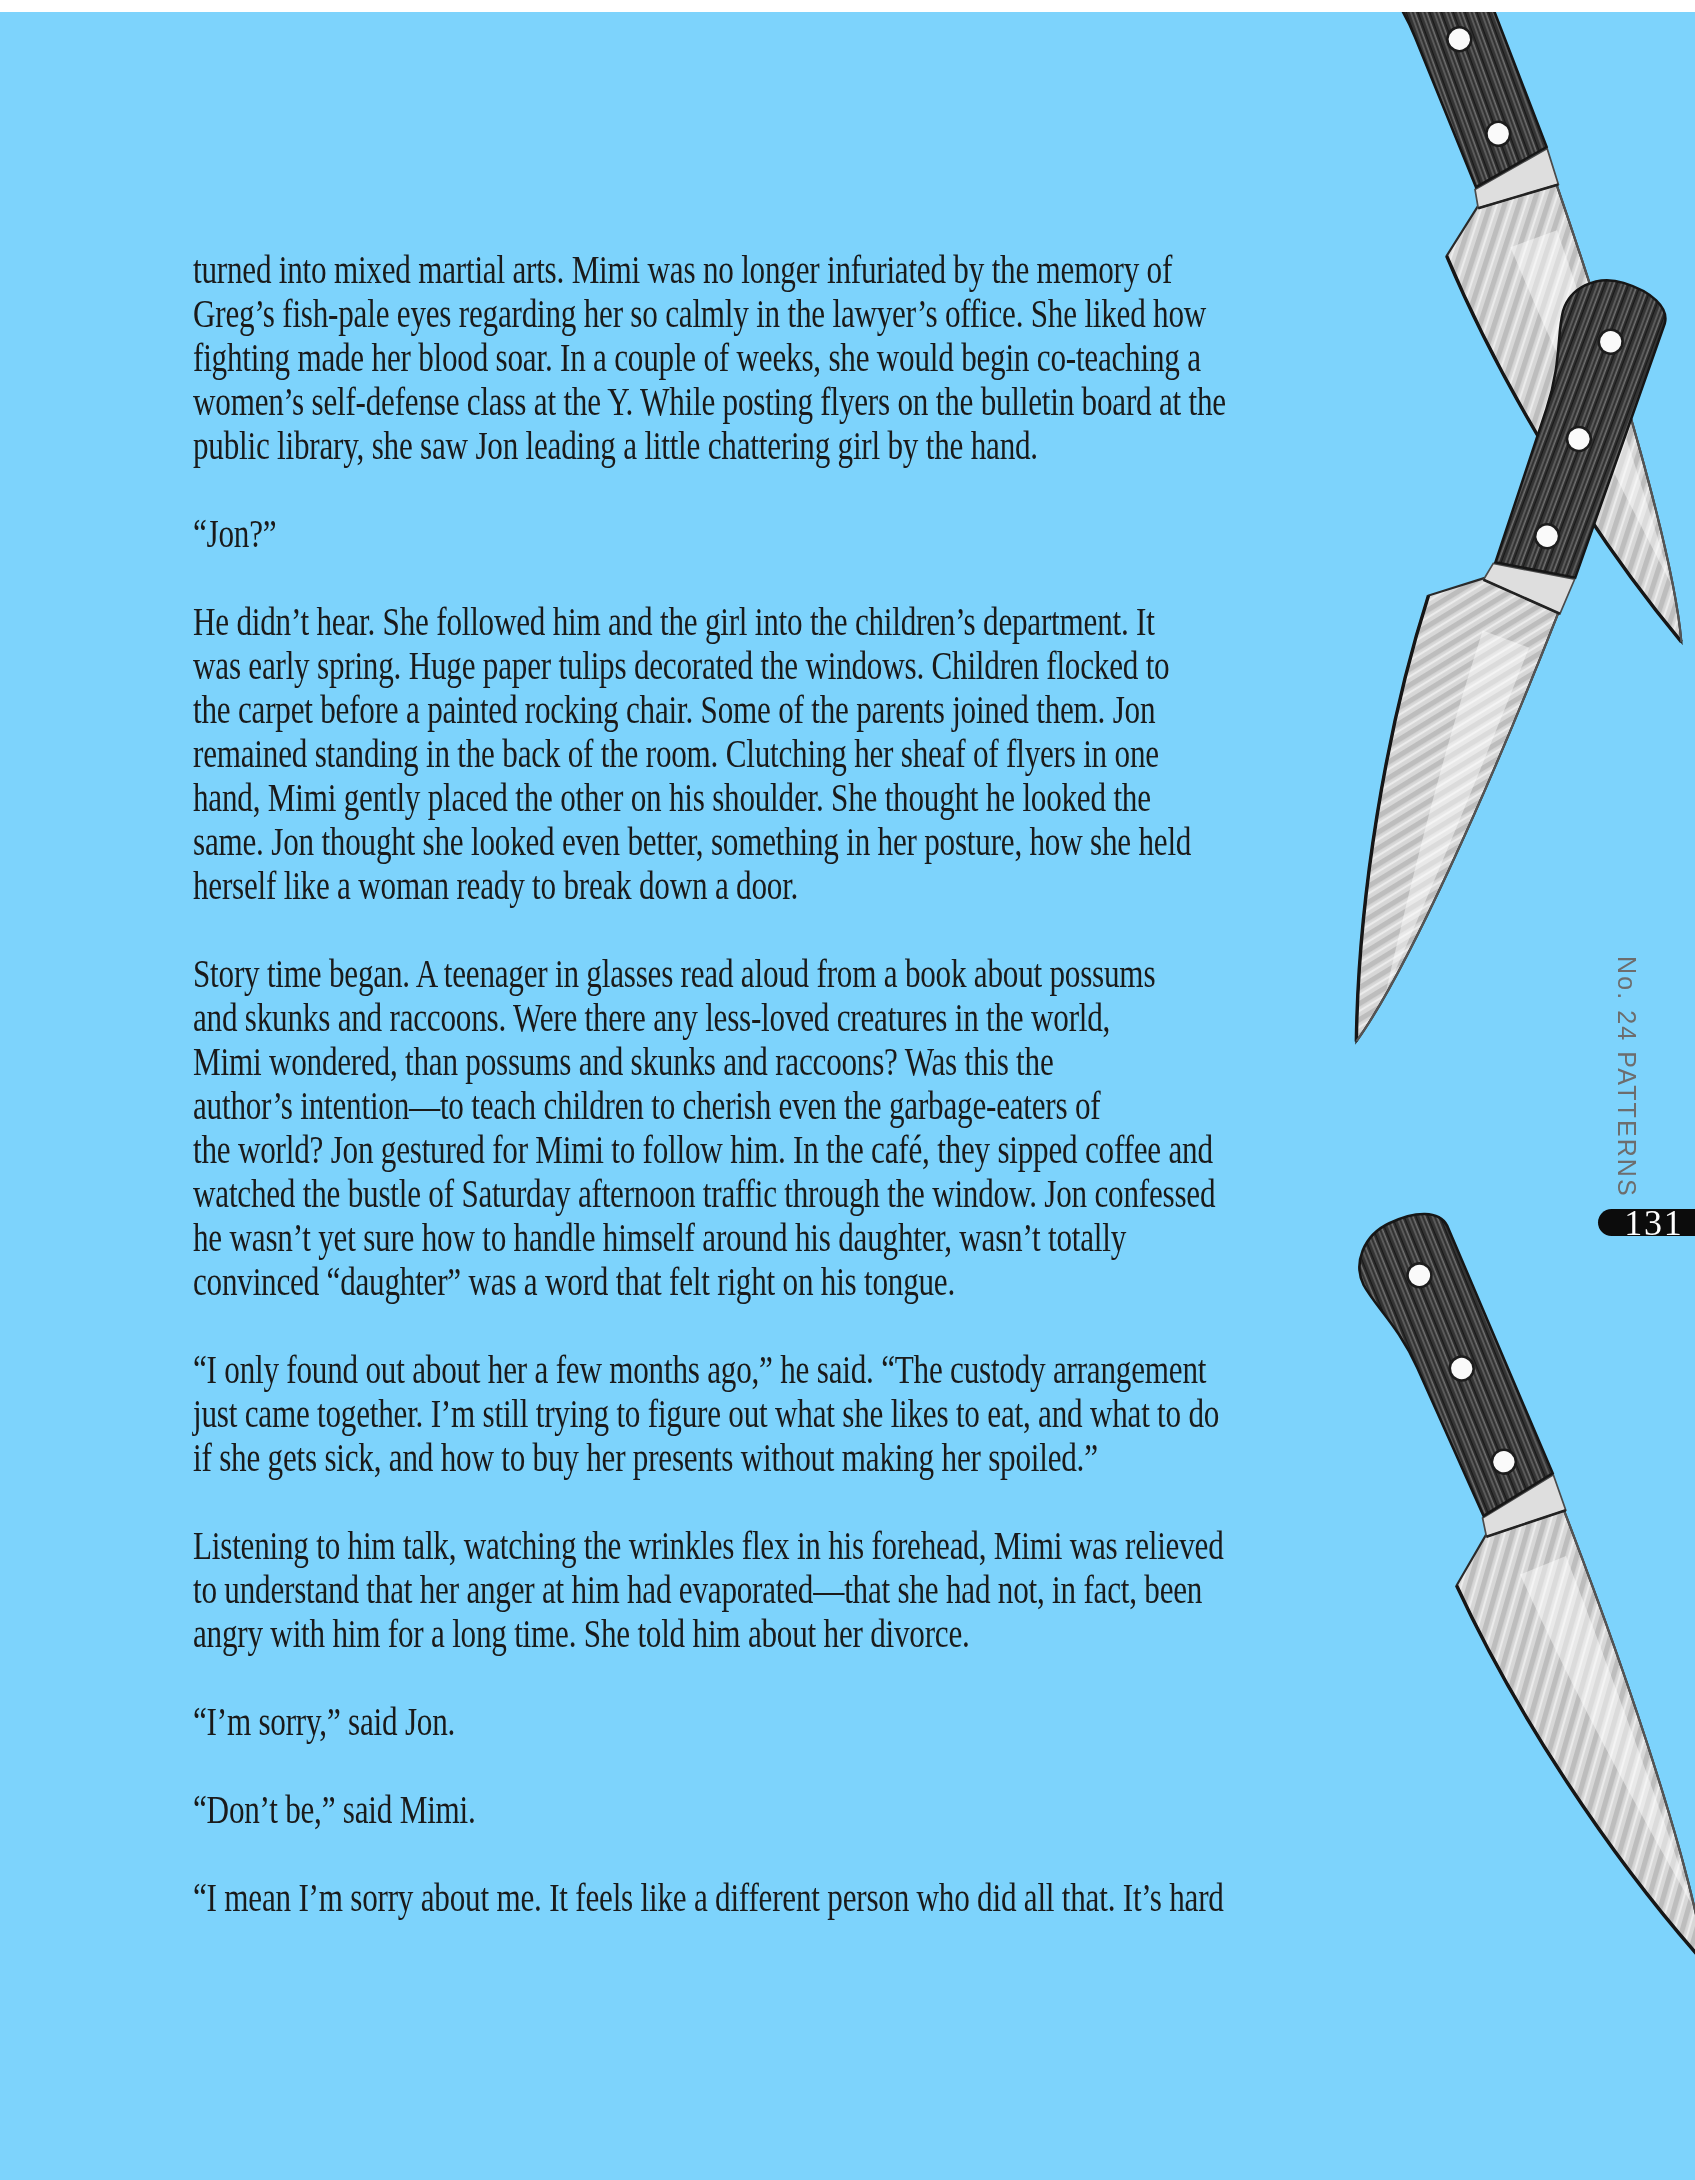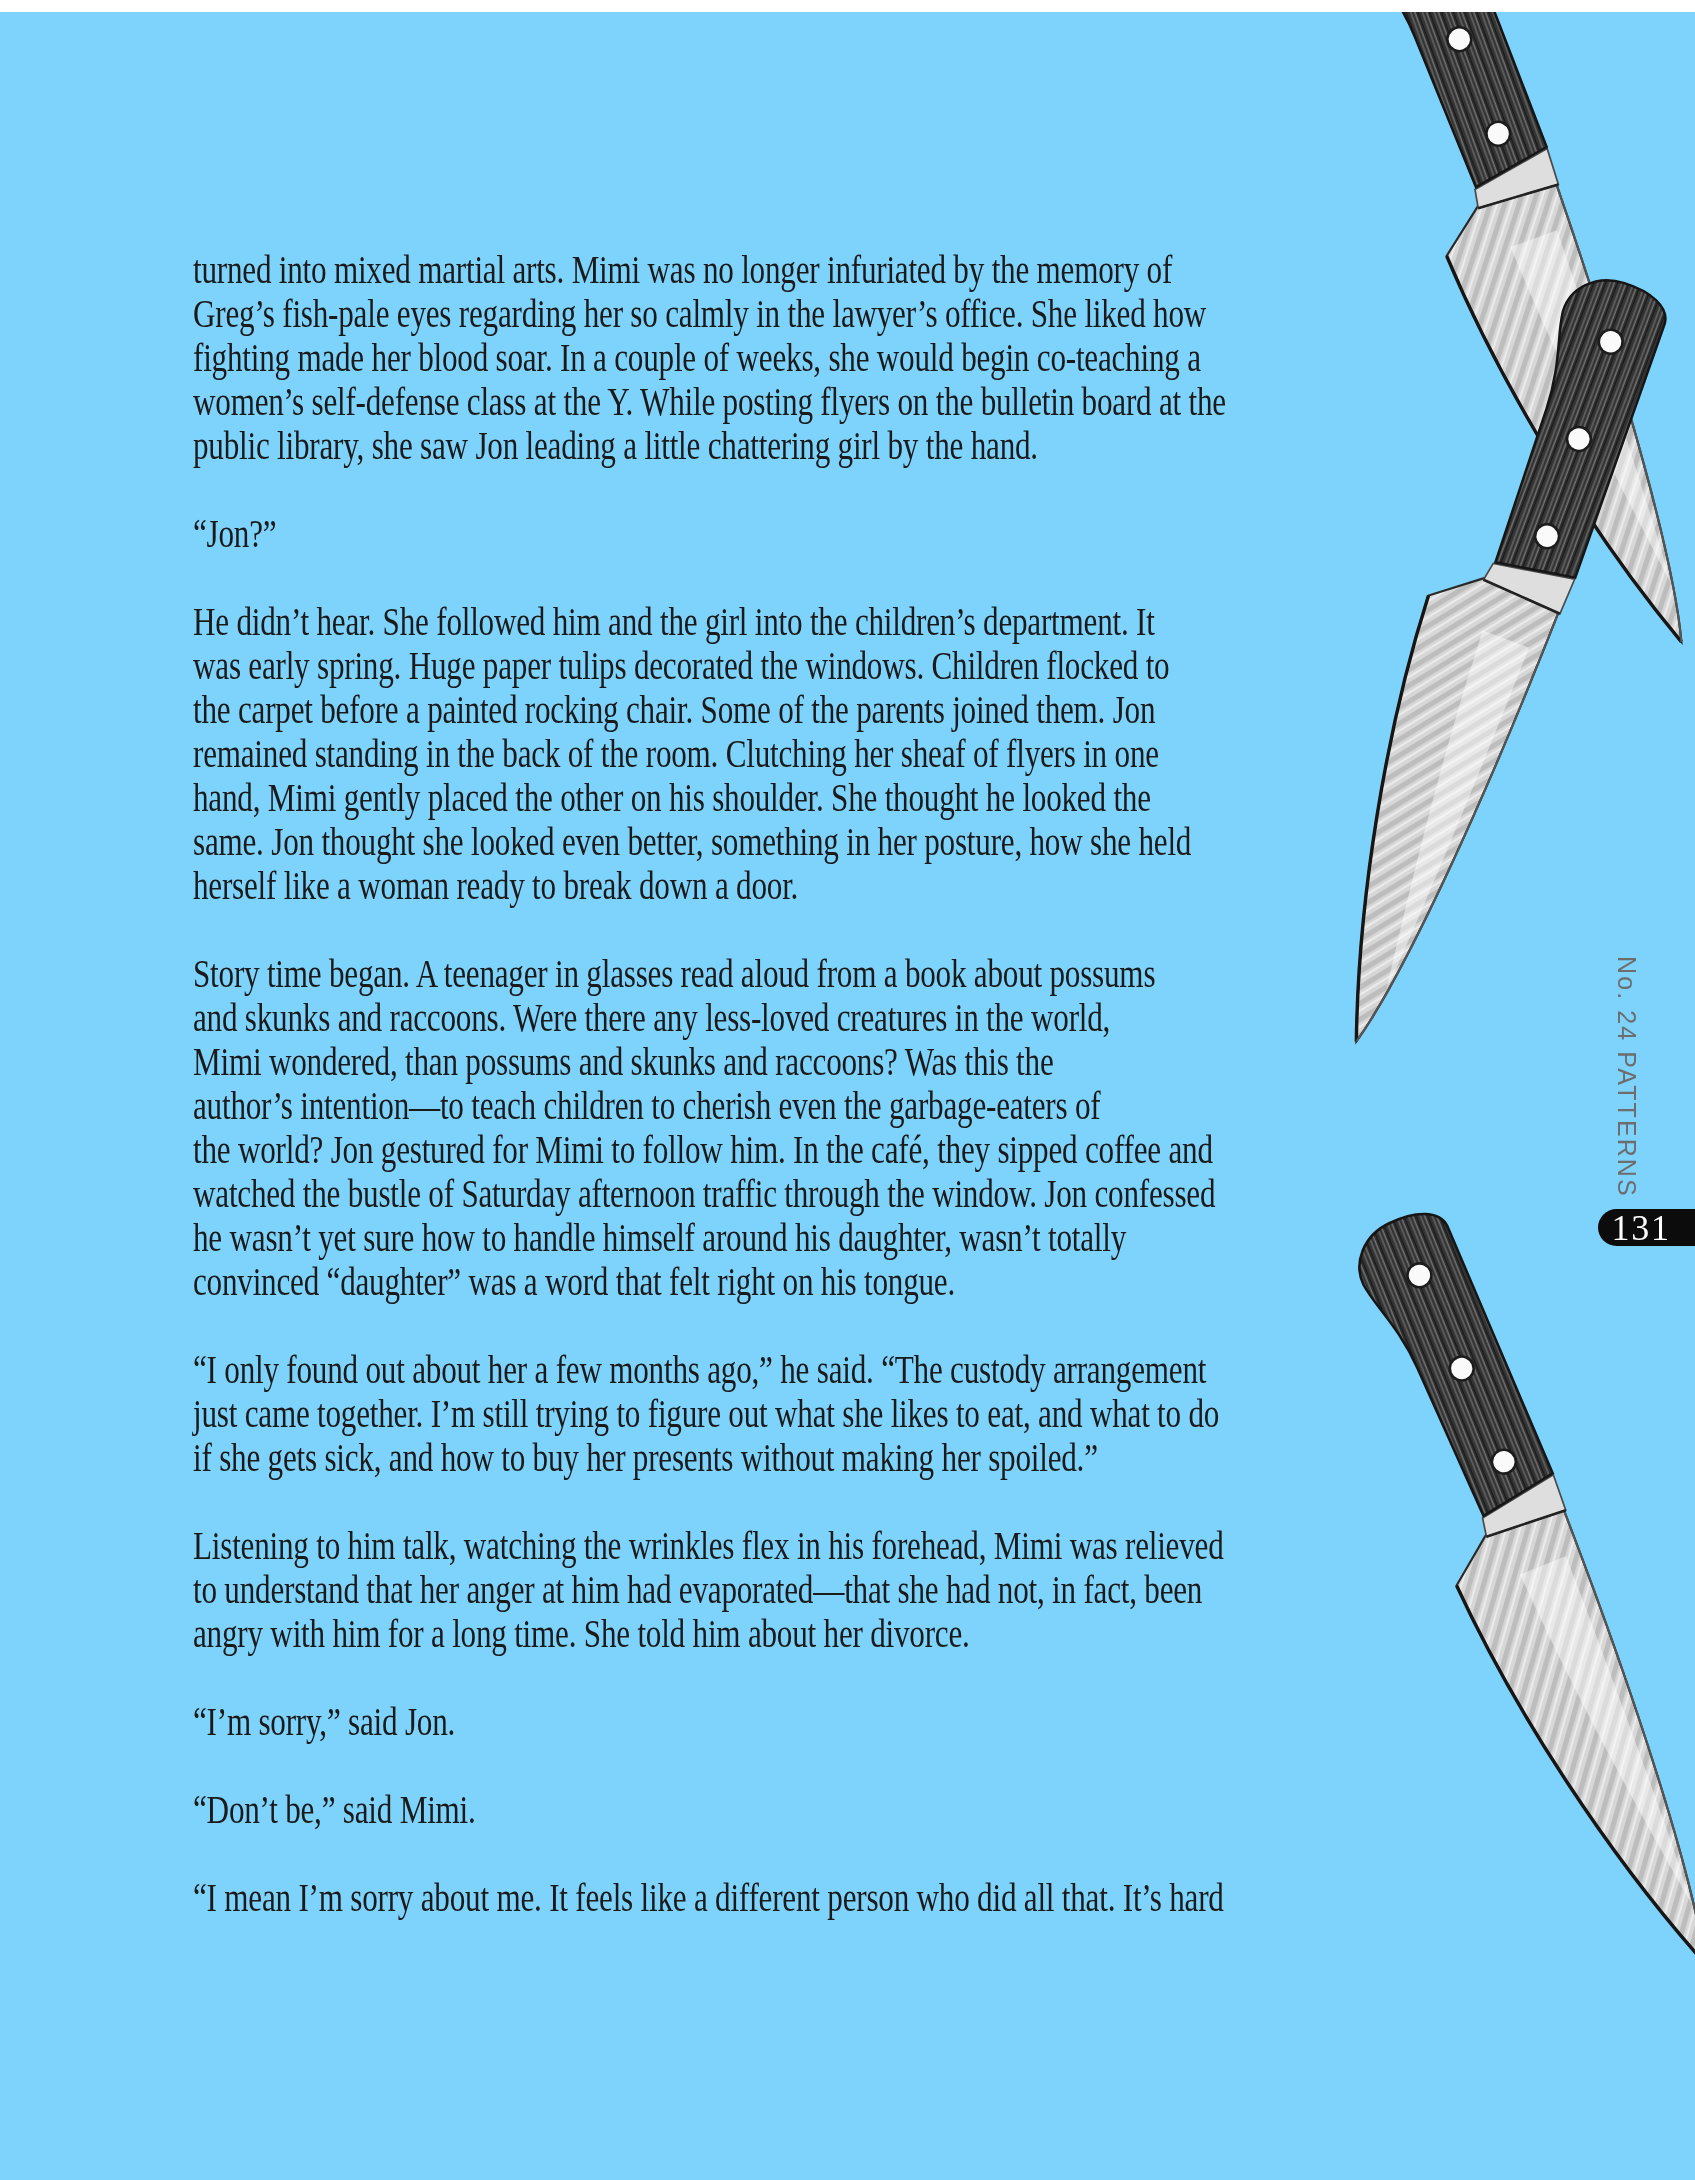--- a/index.html
+++ b/index.html
@@ -59,26 +59,26 @@
     letter-spacing: 2.1px;
     color: #6d6d6d;
     white-space: nowrap;
   }
   
   .page-number {
     position: absolute;
     left: 1598px;
     top: 1197px;
     width: 98px;
-    height: 37px;
+    height: 27px;
     background: #0c0c0c;
     border-radius: 22px 0 0 22px;
     display: flex;
     align-items: center;
-    justify-content: flex-start;
+    justify-content: center;
     padding-left: 13.6px;
     box-sizing: border-box;
   }
   .page-number .num {
     color: #ffffff;
     font-family: "Liberation Serif", "DejaVu Serif", serif;
     font-size: 36px;
     line-height: 1;
     letter-spacing: 1.7px;
   }

